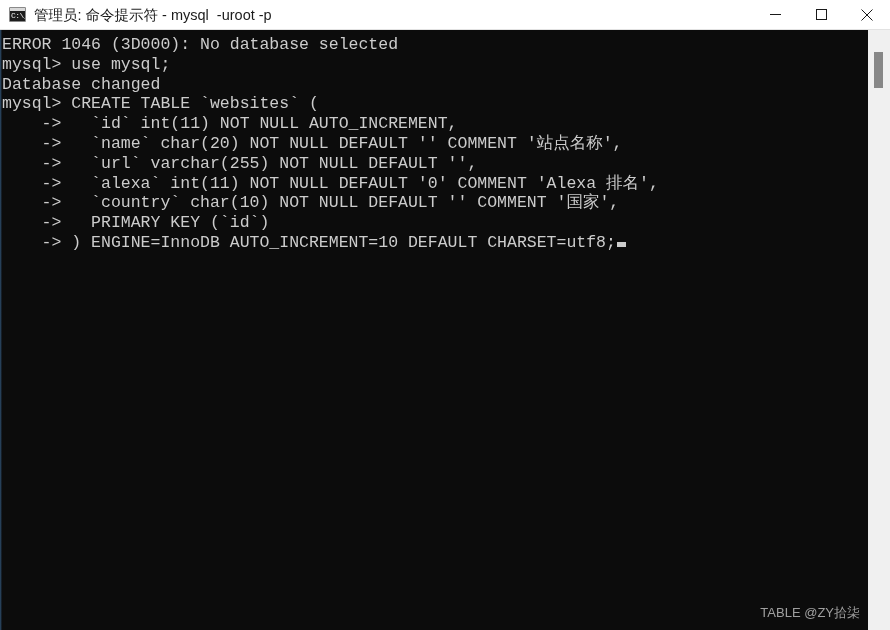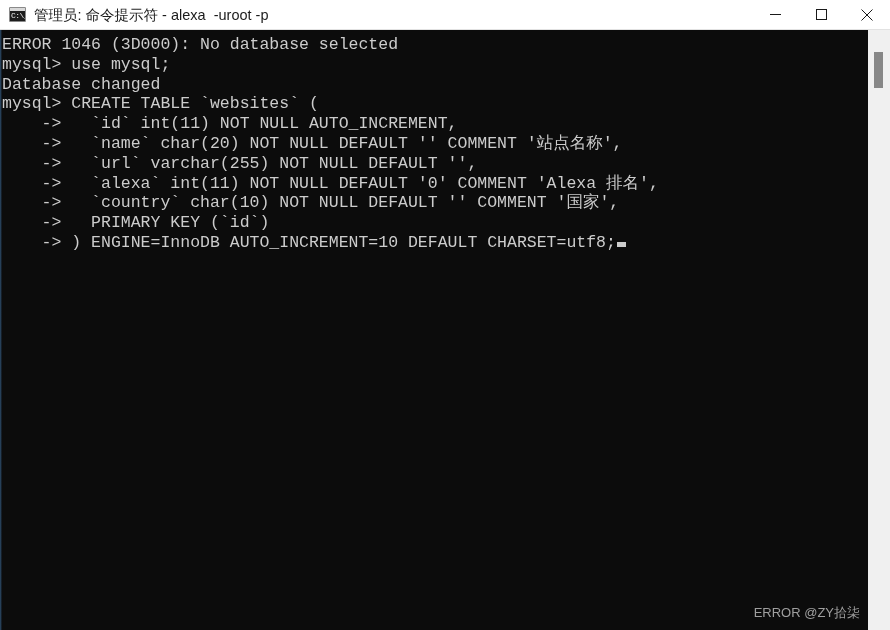--- a/index.html
+++ b/index.html
@@ -187,21 +187,21 @@
 <body>
 
 <div id="window">
 
   <div id="titlebar">
     <div id="title-left">
       <span class="cmd-icon">
         <span class="bar"></span>
         <span class="prompt">C:\_</span>
       </span>
-      <span id="title-text">管理员: 命令提示符 - alexa  -uroot -p</span>
+      <span id="title-text">管理员: 命令提示符 - mysql  -uroot -p</span>
     </div>
     <div id="title-buttons">
       <button class="tb-btn" aria-label="Minimize">
         <svg width="11" height="11" viewBox="0 0 11 11">
           <line x1="0" y1="5.5" x2="11" y2="5.5" stroke="#1a1a1a" stroke-width="1"></line>
         </svg>
       </button>
       <button class="tb-btn" aria-label="Maximize">
         <svg width="11" height="11" viewBox="0 0 11 11">
           <rect x="0.5" y="0.5" width="10" height="10" fill="none" stroke="#1a1a1a" stroke-width="1"></rect>
@@ -217,16 +217,16 @@
   </div>
 
   <div id="console-area">
     <div id="left-edge"></div>
     <div id="console-text"><div class="cline">ERROR 1046 (3D000): No database selected</div><div class="cline">mysql&gt; use mysql;</div><div class="cline">Database changed</div><div class="cline">mysql&gt; CREATE TABLE `websites` (</div><div class="cline">    -&gt;   `id` int(11) NOT NULL AUTO_INCREMENT,</div><div class="cline">    -&gt;   `name` char(20) NOT NULL DEFAULT '' COMMENT '站点名称',</div><div class="cline">    -&gt;   `url` varchar(255) NOT NULL DEFAULT '',</div><div class="cline">    -&gt;   `alexa` int(11) NOT NULL DEFAULT '0' COMMENT 'Alexa 排名',</div><div class="cline">    -&gt;   `country` char(10) NOT NULL DEFAULT '' COMMENT '国家',</div><div class="cline">    -&gt;   PRIMARY KEY (`id`)</div><div class="cline">    -&gt; ) ENGINE=InnoDB AUTO_INCREMENT=10 DEFAULT CHARSET=utf8;<span class="cursor-block"></span></div></div>
 
     <div id="scrollbar">
       <div id="scroll-thumb" style="top: 22px; height: 36px;"></div>
     </div>
 
-    <div id="watermark">ERROR @ZY拾柒</div>
+    <div id="watermark">TABLE @ZY拾柒</div>
   </div>
 
 </div>
 
 </body></html>

